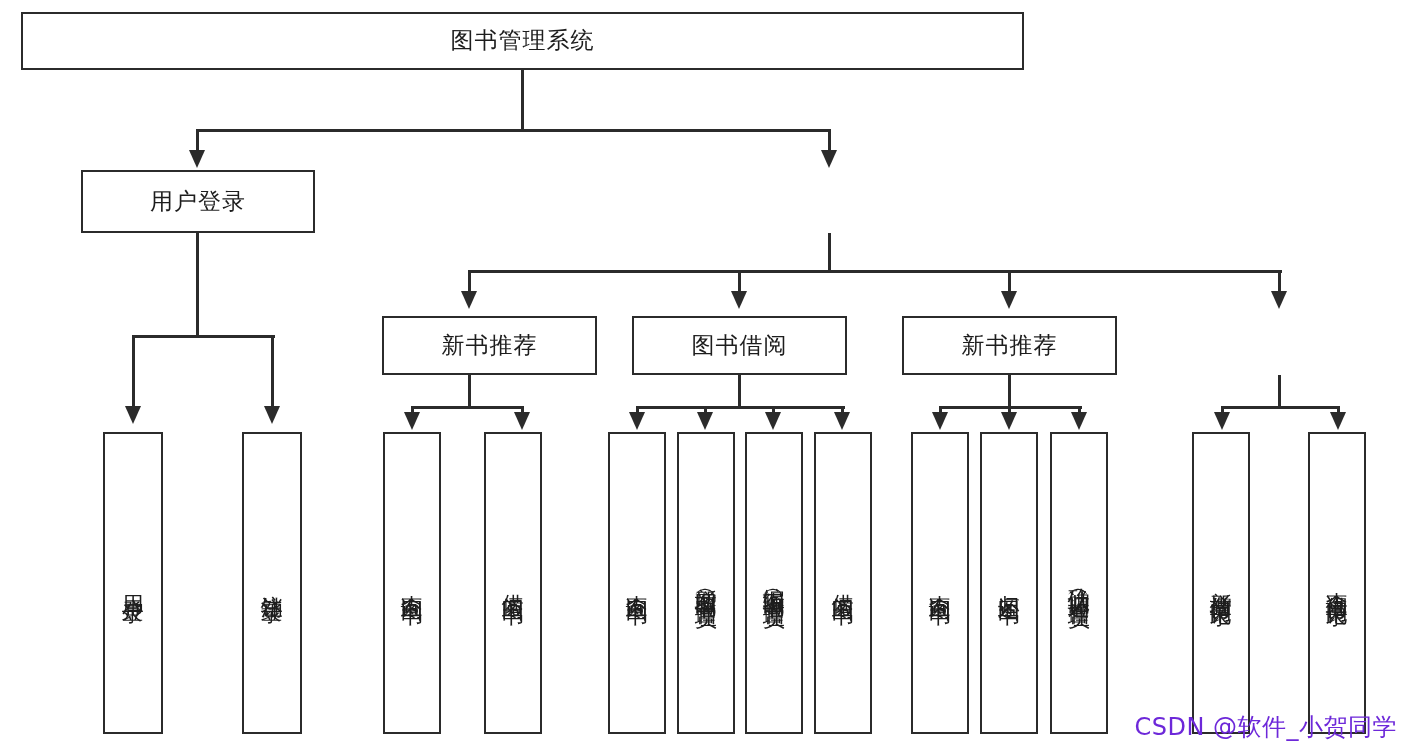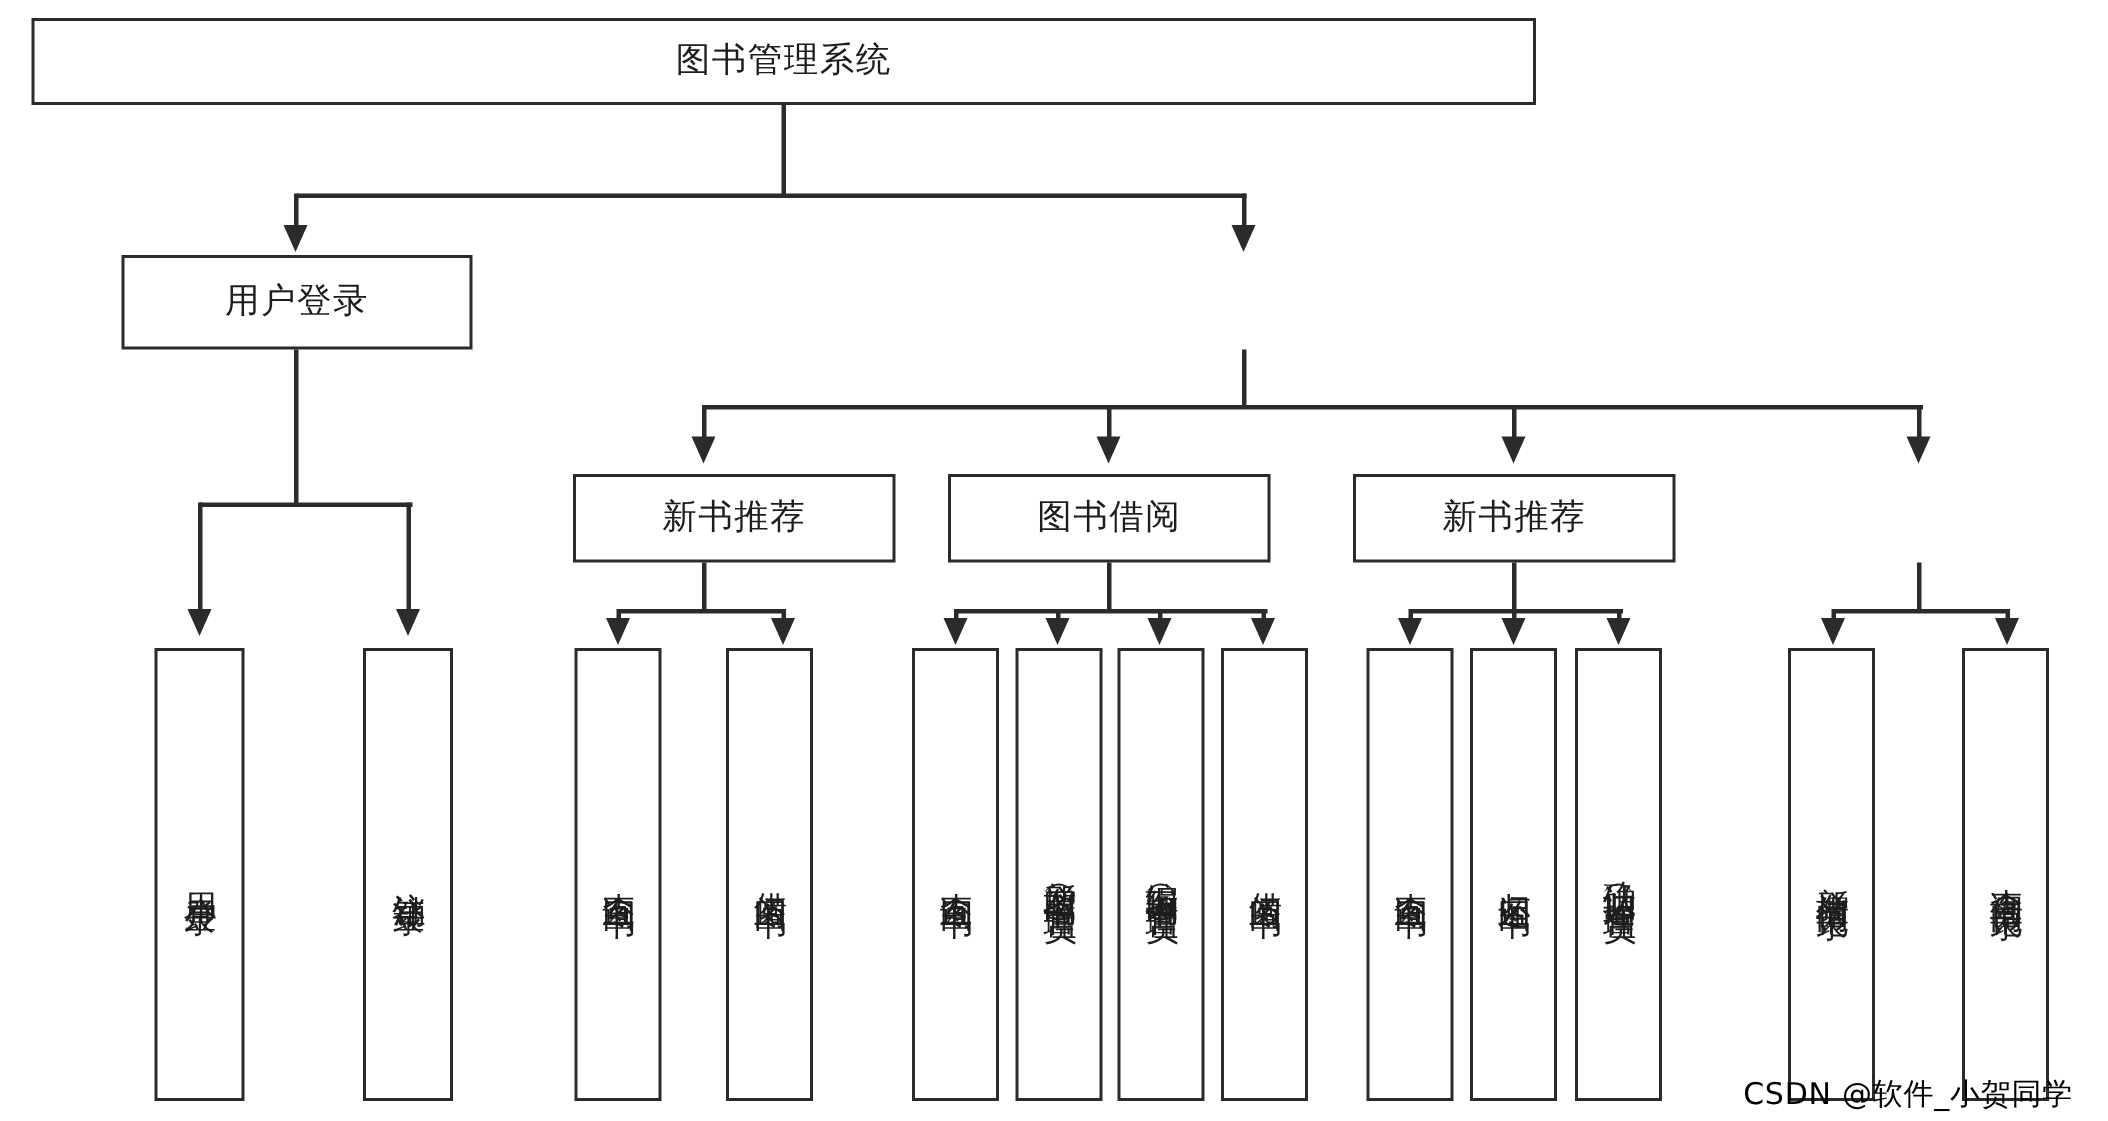--- a/index.html
+++ b/index.html
@@ -65,24 +65,24 @@
   .arrow {
     position: absolute;
     width: 0; height: 0;
     border-left: 8px solid transparent;
     border-right: 8px solid transparent;
     border-top: 18px solid #2b2b2b;
   }
   
   #watermark {
     position: absolute;
-    right: 23px;
+    right: 8px;
     bottom: 4px;
-    font-size: 20px;
-    color: #000000;
+    font-size: 24px;
+    color: #6d28d9;
     letter-spacing: 0.5px;
     white-space: nowrap;
     pointer-events: none;
   }
 </style>
 </head>
 <body>
 
 <div id="canvas">
 

